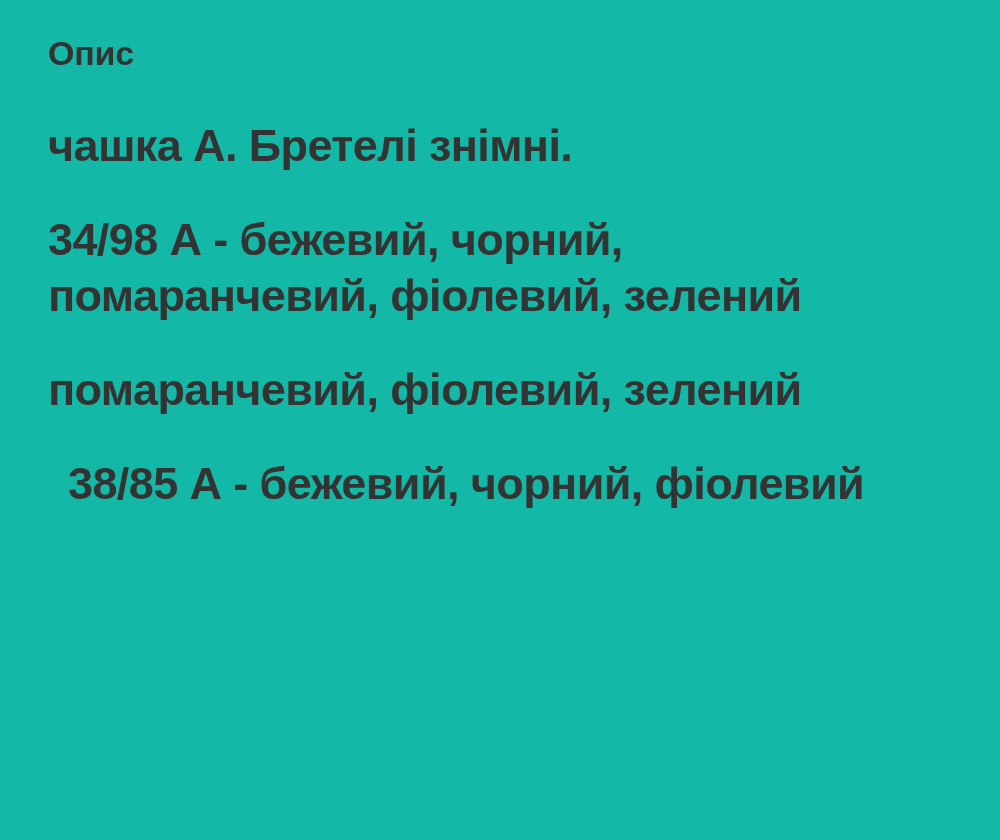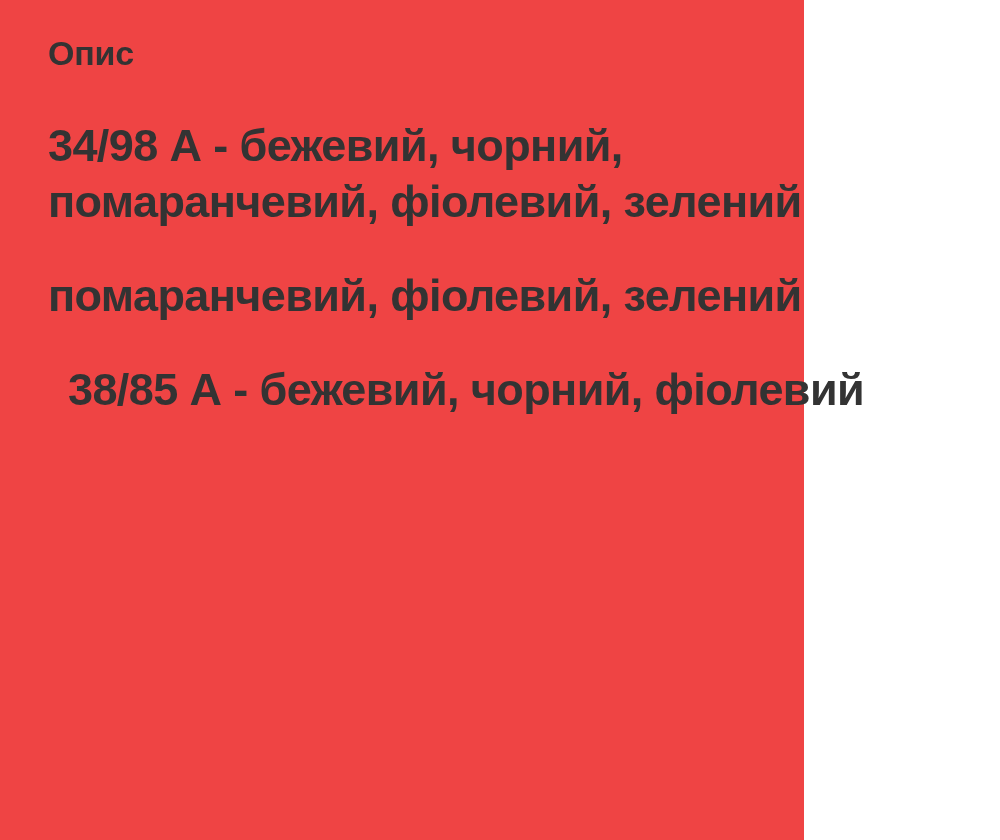--- a/index.html
+++ b/index.html
@@ -9,24 +9,24 @@
   }
   body {
     width: 1000px;
     height: 840px;
     background: #ffffff;
     overflow: hidden;
     font-family: "Liberation Sans", sans-serif;
   }
   .page {
     box-sizing: border-box;
-    width: 804px;
+    width: 1000px;
     height: 840px;
     padding: 33px 40px 0 48px;
-    background: #ef4444;
+    background: #14b8a6;
   }
   .section-heading {
     margin: 0 0 45px 0;
     font-size: 34px;
     line-height: 40px;
     font-weight: 700;
     color: #333333;
     letter-spacing: -0.2px;
   }
   .para {
@@ -46,20 +46,21 @@
   }
 </style>
 </head>
 <body>
 
 <div class="page">
 
   <h2 class="section-heading">Опис</h2>
 
   <div class="para">
+    <div class="line">чашка А. Бретелі знімні.</div>
   </div>
 
 
   <div class="para">
     <div class="line">34/98 А - бежевий, чорний,</div>
     <div class="line">помаранчевий, фіолевий, зелений</div>
   </div>
 
   <div class="para">
     <div class="line">помаранчевий, фіолевий, зелений</div>

